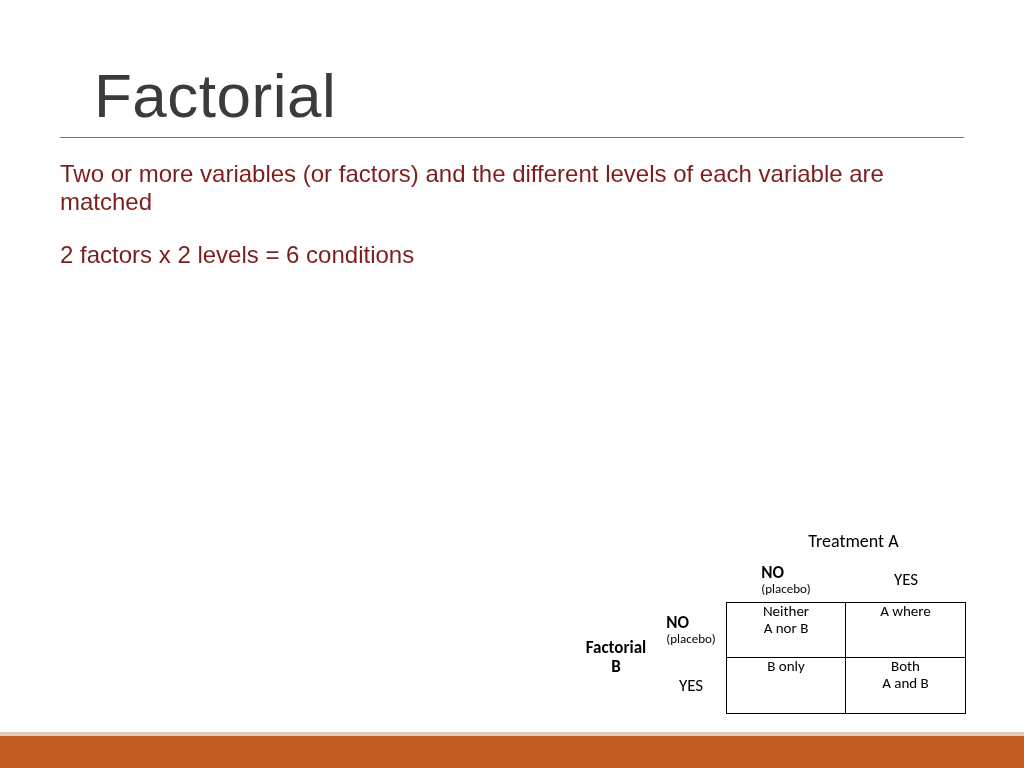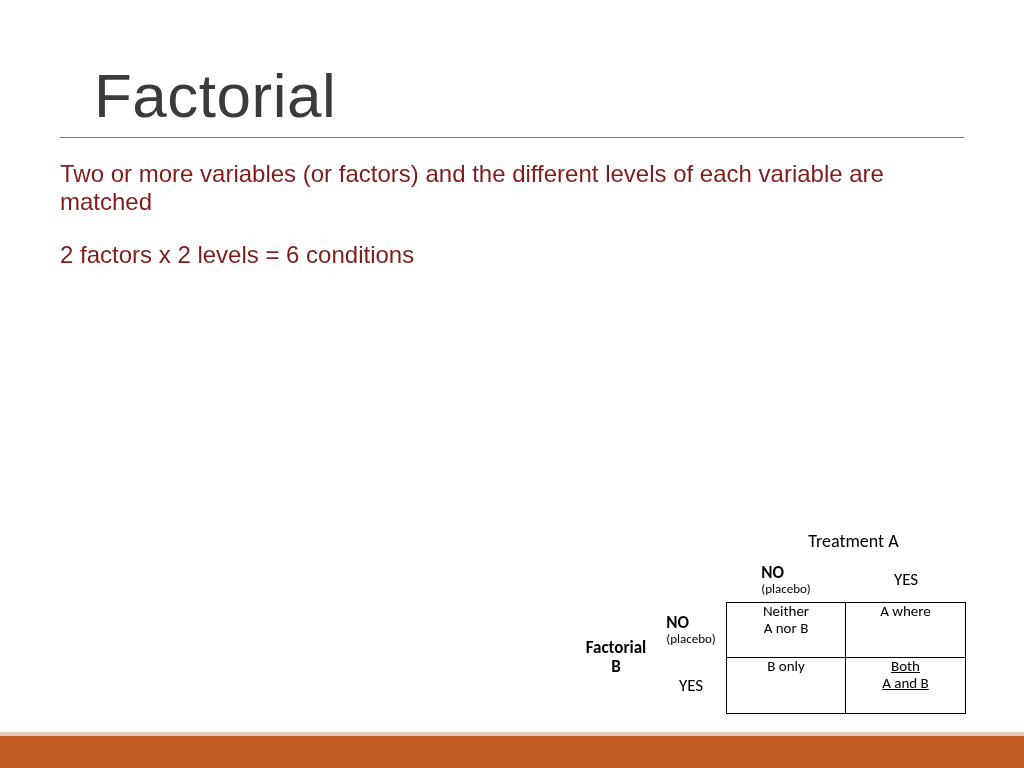--- a/index.html
+++ b/index.html
@@ -99,21 +99,21 @@
 
   .cell {
     width: 100%; height: 100%;
     display: flex; flex-direction: column;
     align-items: center; 
     font-size: 15px; line-height: 1.1; text-align: center;
   }
   .cell.tl { border: 1.5px solid #000; }
   .cell.tr { border: 1.5px solid #000; border-left: none; }
   .cell.bl { border: 1.5px solid #000; border-top: none; }
-  .cell.br { border: 1.5px solid #000; border-top: none; border-left: none; text-decoration: underline; }
+  .cell.br { border: 1.5px solid #000; border-top: none; border-left: none; }
 </style>
 </head>
 <body>
 
 <div class="slide">
 
   <h1 class="title">Factorial</h1>
   <hr class="rule">
 
   <p class="body">Two or more variables (or factors) and the different levels of each variable are matched</p>

